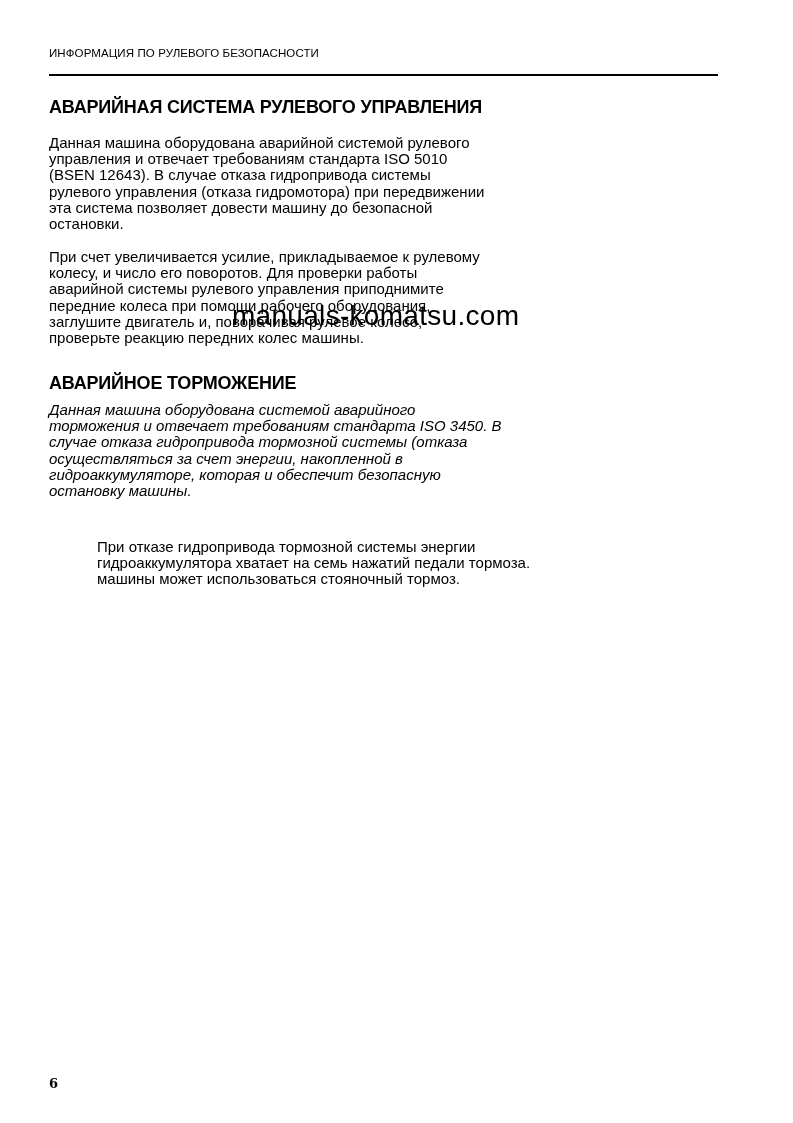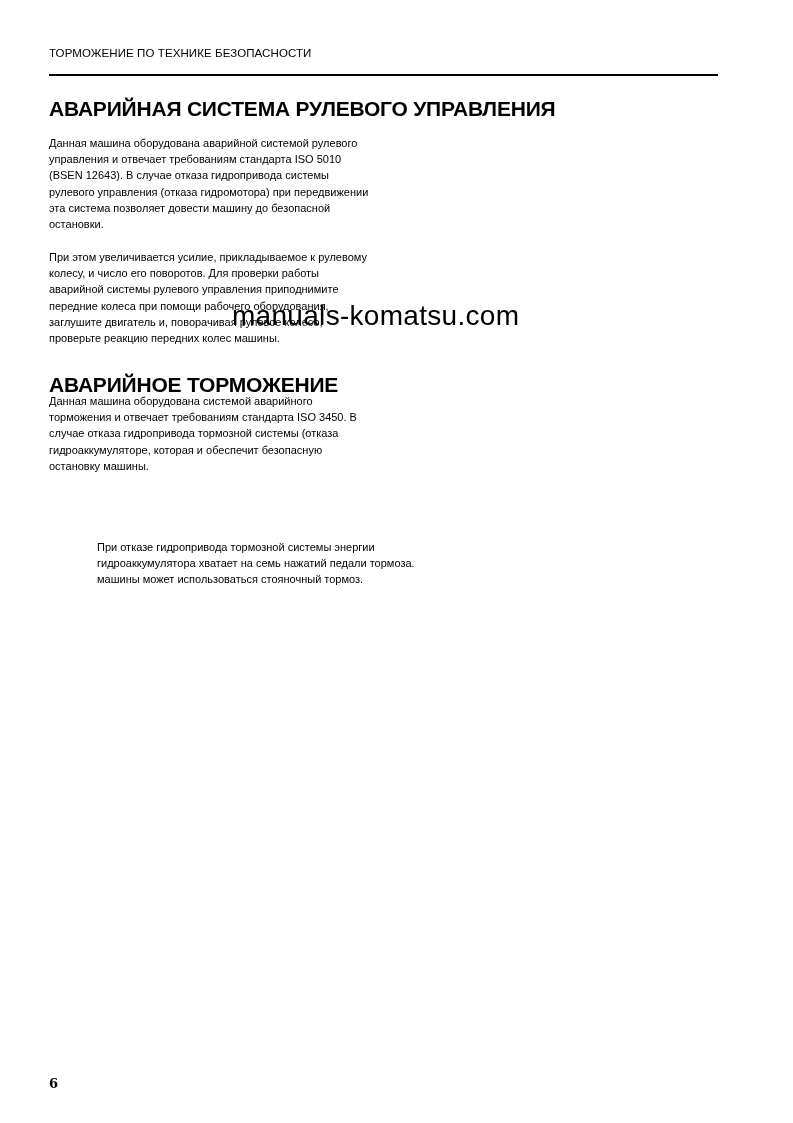--- a/index.html
+++ b/index.html
@@ -1,58 +1,59 @@
 <!DOCTYPE html>
 <html><head>
   <meta charset="utf-8">
   <style>
     html, body { margin: 0; padding: 0; background: #ffffff; }
     body { width: 793px; height: 1123px; position: relative; overflow: hidden; color: #000; font-family: "Liberation Sans", sans-serif; }
     .header { position: absolute; left: 49px; top: 47px; font-size: 11.5px; letter-spacing: 0.1px; }
     .rule { position: absolute; left: 49px; top: 74px; width: 669px; height: 2px; background: #000; }
-    .h1 { position: absolute; left: 49px; font-weight: bold; font-size: 21px; letter-spacing: -0.2px; margin: 0; }
-    .para { position: absolute; left: 49px; width: 400px; font-size: 11px; line-height: 16.2px; margin: 0; }
+    .h1 { position: absolute; left: 49px; font-weight: bold; font-size: 18px; letter-spacing: -0.2px; margin: 0; }
+    .para { position: absolute; left: 49px; width: 400px; font-size: 15px; line-height: 16.2px; margin: 0; }
     .para span { display: block; white-space: nowrap; }
     .watermark { position: absolute; left: 222px; top: 300px; font-size: 28px; color: #000; letter-spacing: 0.3px; margin-left: 10px; }
     .pagenum { position: absolute; left: 49px; top: 1076px; font-family: "DejaVu Serif", serif; font-weight: bold; font-size: 13px; }
   </style>
 </head>
 <body>
 
-<div class="header">ТОРМОЖЕНИЕ ПО ТЕХНИКЕ БЕЗОПАСНОСТИ</div>
+<div class="header">ИНФОРМАЦИЯ ПО РУЛЕВОГО БЕЗОПАСНОСТИ</div>
 <div class="rule"></div>
 
 <h1 class="h1" style="top:97px;">АВАРИЙНАЯ СИСТЕМА РУЛЕВОГО УПРАВЛЕНИЯ</h1>
 
 <div class="para" style="top:135px;">
   <span>Данная машина оборудована аварийной системой рулевого</span>
   <span>управления и отвечает требованиям стандарта ISO 5010</span>
   <span>(BSEN 12643). В случае отказа гидропривода системы</span>
   <span>рулевого управления (отказа гидромотора) при передвижении</span>
   <span>эта система позволяет довести машину до безопасной</span>
   <span>остановки.</span>
 </div>
 
 <div class="para" style="top:249px;">
-  <span>При этом увеличивается усилие, прикладываемое к рулевому</span>
+  <span>При счет увеличивается усилие, прикладываемое к рулевому</span>
   <span>колесу, и число его поворотов. Для проверки работы</span>
   <span>аварийной системы рулевого управления приподнимите</span>
   <span>передние колеса при помощи рабочего оборудования,</span>
   <span>заглушите двигатель и, поворачивая рулевое колесо,</span>
   <span>проверьте реакцию передних колес машины.</span>
 </div>
 
 <div class="watermark">manuals-komatsu.com</div>
 
 <h1 class="h1" style="top:373px;">АВАРИЙНОЕ ТОРМОЖЕНИЕ</h1>
 
-<div class="para" style="top:393px;">
+<div class="para" style="top:402px;font-style:italic;">
   <span>Данная машина оборудована системой аварийного</span>
   <span>торможения и отвечает требованиям стандарта ISO 3450. В</span>
   <span>случае отказа гидропривода тормозной системы (отказа</span>
+  <span>осуществляться за счет энергии, накопленной в</span>
   <span>гидроаккумуляторе, которая и обеспечит безопасную</span>
   <span>остановку машины.</span>
 </div>
 
 <div class="para" style="top:539px;margin-left:48px;">
   <span>При отказе гидропривода тормозной системы энергии</span>
   <span>гидроаккумулятора хватает на семь нажатий педали тормоза.</span>
   <span>машины может использоваться стояночный тормоз.</span>
 </div>
 

